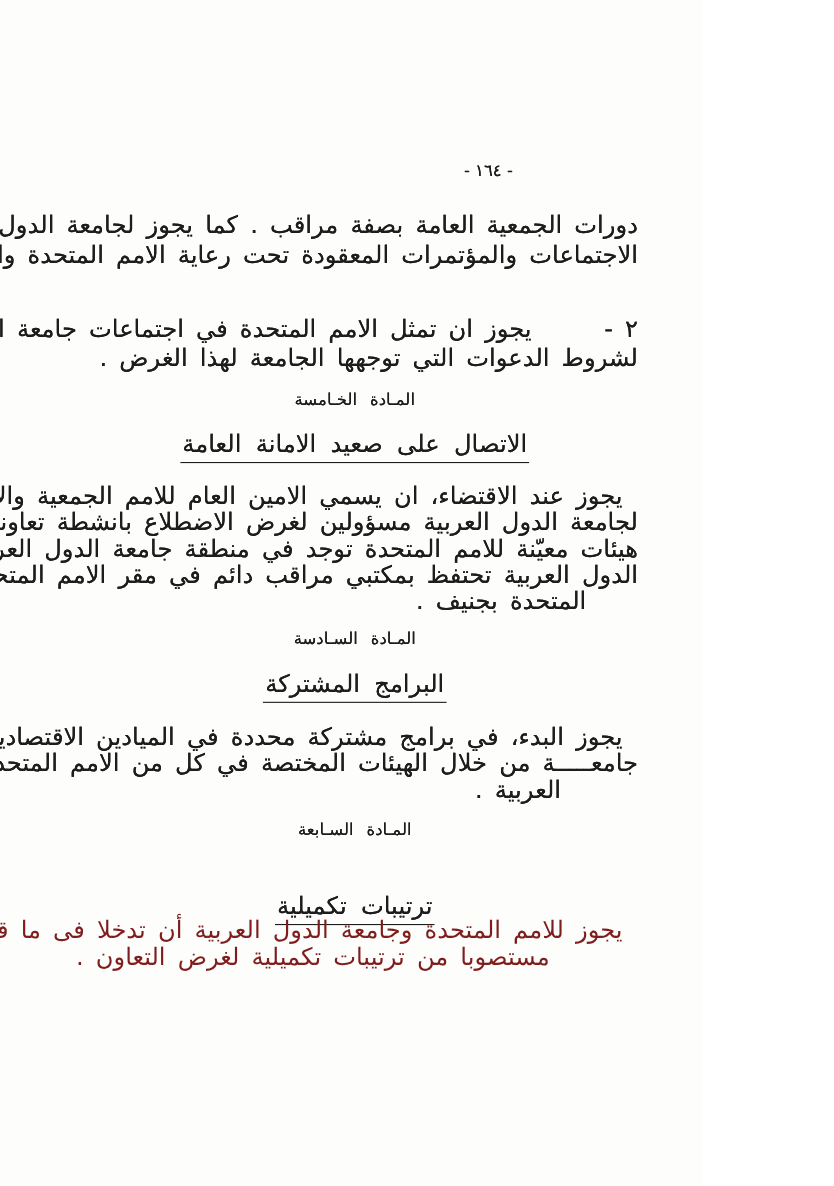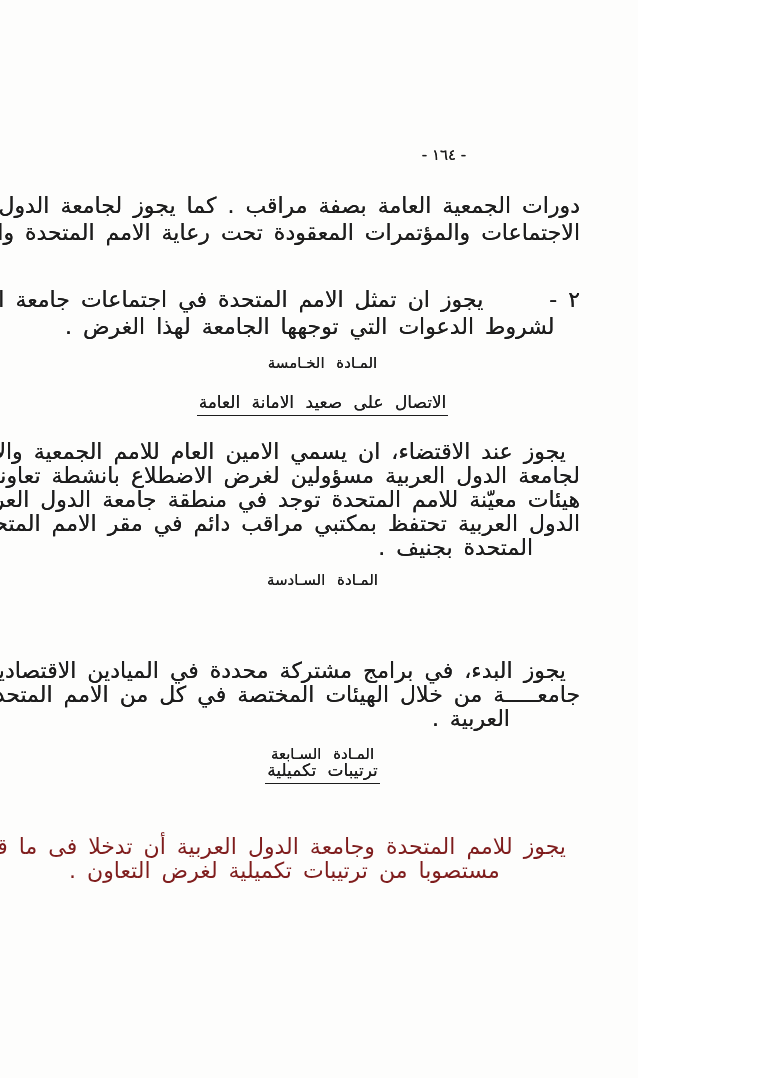--- a/index.html
+++ b/index.html
@@ -35,34 +35,34 @@
   }
   .para {
     font-size: 22px;
     text-align: right;
     word-spacing: 4px;
     text-shadow: 0 0 0.4px #1d1d1d;
   }
   .lh27 { line-height: 27px; }
   .lh24 { line-height: 24px; }
   .line { white-space: nowrap; }
-  .center-line { text-align: left; }
+  .center-line { text-align: right; }
   .left-line { text-align: left; padding-left: 4px; }
   .ind-sm  { padding-right: 14px; }
   .ind-md  { padding-right: 42px; }
   .ind-lg  { padding-right: 47px; }
   .ind-xl  { padding-right: 70px; }
   .heading {
     font-size: 15px;
     text-align: center;
     word-spacing: 7px;
     text-shadow: 0 0 0.5px #1d1d1d;
   }
   .subheading-wrap {
-    font-size: 17px;
+    font-size: 22px;
     text-align: center;
     word-spacing: 6px;
     text-shadow: 0 0 0.5px #1d1d1d;
   }
   .subheading-wrap .u {
     display: inline-block;
     border-bottom: 1.6px solid #1d1d1d;
     padding: 0 2px 3px 2px;
   }
   .faint {
@@ -96,30 +96,33 @@
   <div class="abs para lh24" style="top:440px;">
     <div class="line ind-sm">يجوز عند الاقتضاء، ان يسمي الامين العام للامم الجمعية والامين العـــــام</div>
     <div class="line">لجامعة الدول العربية مسؤولين لغرض الاضطلاع بانشطة تعاونية محددة . ويلاحظ ان.</div>
     <div class="line">هيئات معيّنة للامم المتحدة توجد في منطقة جامعة الدول العربية ، وأن جامعـــــة</div>
     <div class="line">الدول العربية تحتفظ بمكتبي مراقب دائم في مقر الامم المتحدة وفي مكتب الامـــم</div>
     <div class="line ind-lg">المتحدة بجنيف .</div>
   </div>
 
   <div class="abs heading" style="top:571px;">المـادة السـادسة</div>
 
+  <div class="abs subheading-wrap" style="top:610px;">
+    <span class="u">البرامج المشتركة</span>
+  </div>
 
   <div class="abs para lh24" style="top:659px;">
     <div class="line ind-sm">يجوز البدء، في برامج مشتركة محددة في الميادين الاقتصادية والاجتماعيـــة</div>
     <div class="line">جامعـــــة من خلال الهيئات المختصة في كل من الامم المتحدة وجامعة الـــــدول</div>
     <div class="line ind-xl">العربية .</div>
   </div>
 
   <div class="abs heading" style="top:745px;">المـادة السـابعة</div>
 
-  <div class="abs subheading-wrap" style="top:760px;">
+  <div class="abs subheading-wrap" style="top:812px;">
     <span class="u">ترتيبات تكميلية</span>
   </div>
 
   <div class="abs para lh24 faint" style="top:835px;">
     <div class="line ind-sm">يجوز للامم المتحدة وجامعة الدول العربية أن تدخلا فى ما قد ترتئيانـــــه</div>
     <div class="line left-line">مستصوبا من ترتيبات تكميلية لغرض التعاون .</div>
   </div>
 
 </div>
 

